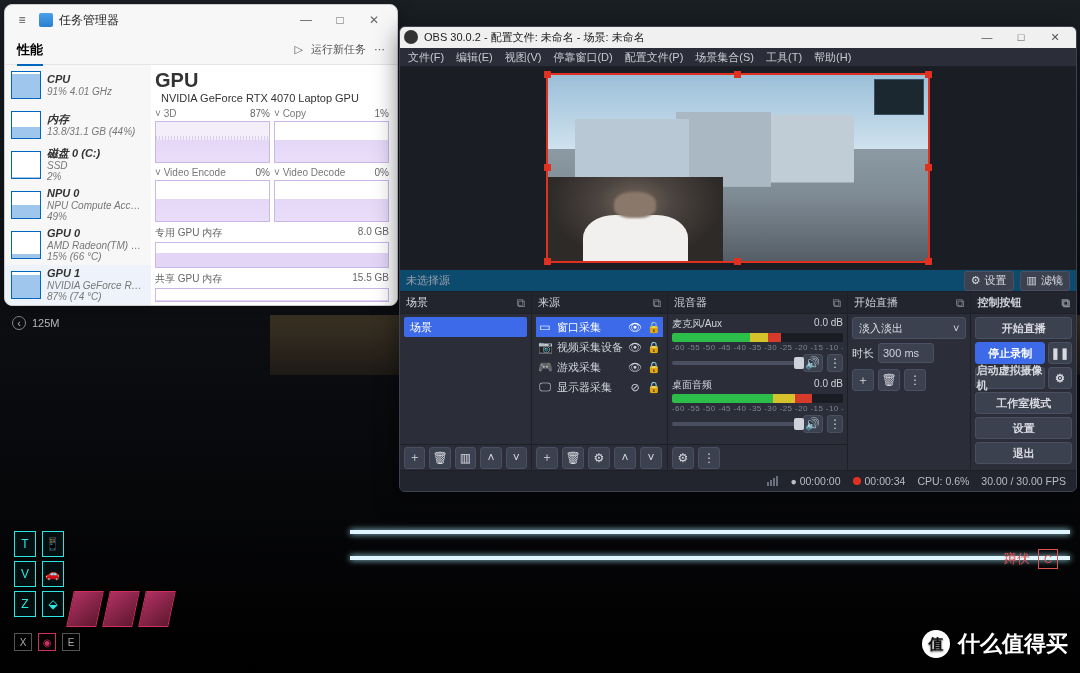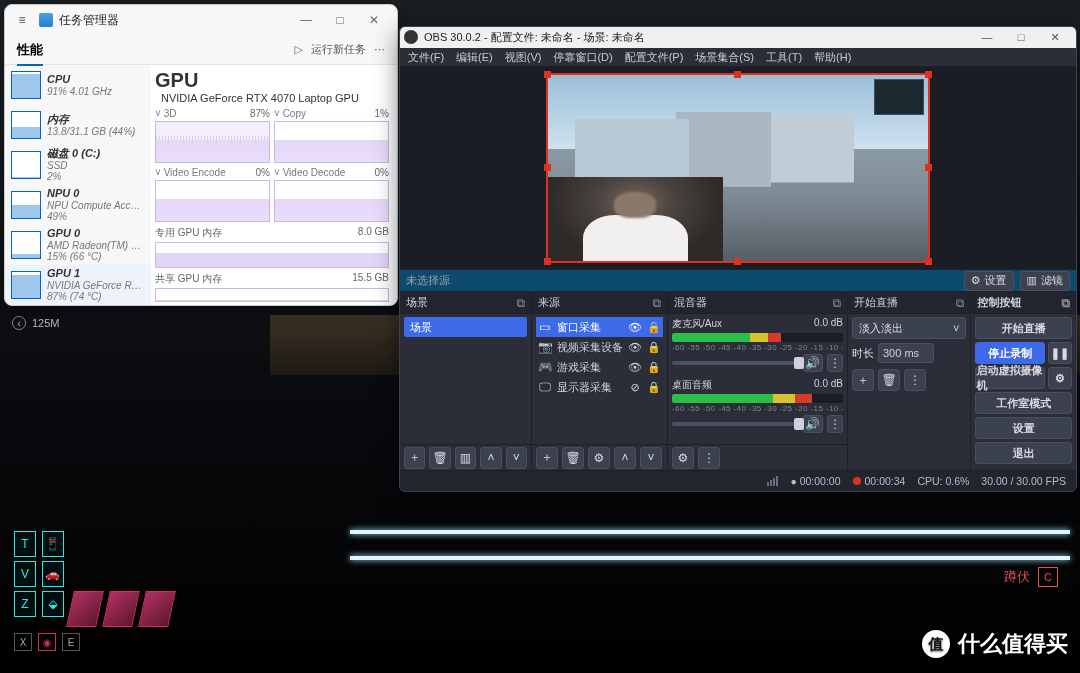--- a/index.html
+++ b/index.html
@@ -17,21 +17,21 @@
   .hud .slot { width:22px; height:26px; border:1px solid #2ee6e0; color:#2ee6e0; font-size:12px;
     display:flex; align-items:center; justify-content:center; background:rgba(0,40,40,.3); }
   .hud .card { width:30px; height:36px; border:1px solid #d03060; background:linear-gradient(135deg,#b03060,#601830);
     transform:skewX(-12deg); }
   .hud .key { width:18px; height:18px; border:1px solid #555; color:#aaa; font-size:10px;
     display:flex; align-items:center; justify-content:center; margin-top:2px; }
   .hud-top { position:absolute; left:12px; top:316px; color:#bbb; font-size:11px; display:flex; align-items:center; gap:6px; }
   .hud-top .back { width:14px; height:14px; border:1px solid #888; border-radius:50%; display:flex; align-items:center; justify-content:center; }
 
   
-  .crouch { position:absolute; right:22px; bottom:86px; color:#e05050; font-size:13px; display:flex; align-items:center; gap:8px; }
+  .crouch { position:absolute; right:22px; bottom:104px; color:#e05050; font-size:13px; display:flex; align-items:center; gap:8px; }
   .crouch .keycap { width:20px; height:20px; border:1px solid #e05050; display:flex; align-items:center; justify-content:center; font-size:11px; }
 
   
   .watermark { position:absolute; right:12px; bottom:14px; color:#fff; font-size:22px; font-weight:600;
     display:flex; align-items:center; gap:8px; text-shadow:0 1px 2px rgba(0,0,0,.7); }
   .watermark .badge { width:28px; height:28px; border-radius:50%; background:#fff; color:#111;
     display:flex; align-items:center; justify-content:center; font-size:15px; font-weight:700; }
 
   
   .tm { position:absolute; left:4px; top:4px; width:394px; height:302px; background:#f7f7f7;

